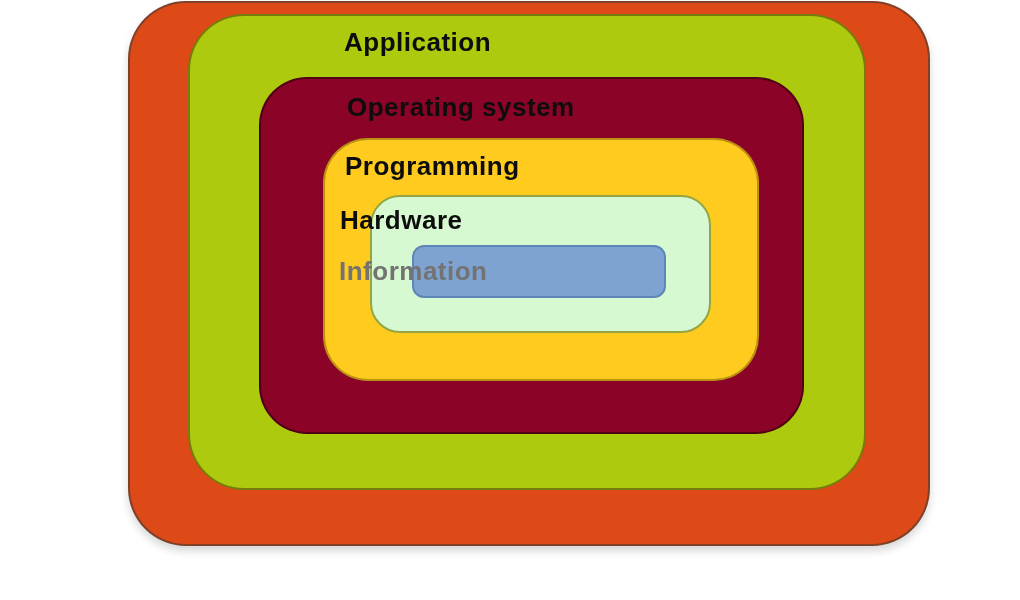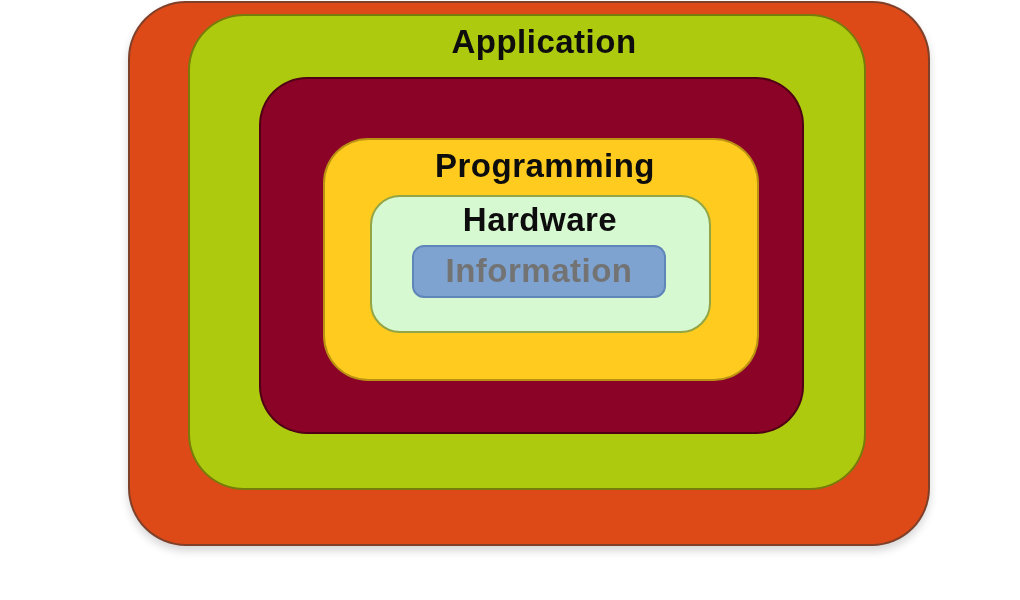--- a/index.html
+++ b/index.html
@@ -47,23 +47,23 @@
     border: 2px solid #93a545;
   }
   .layer-information {
     left: 412px; top: 245px; width: 254px; height: 53px;
     border-radius: 12px;
     border: 2px solid #5f86b8;
   }
   .layer-label {
     position: absolute;
     width: 400px;
-    text-align: center;
+    text-align: left;
     font-weight: bold;
-    font-size: 33px;
+    font-size: 26px;
     line-height: 30px;
     color: #0d0d0d;
     letter-spacing: 0.5px;
     white-space: nowrap;
   }
   .label-application       { left: 344px; top: 27px; }
   .label-operating-system  { left: 347px; top: 92px; }
   .label-programming       { left: 345px; top: 151px; }
   .label-hardware          { left: 340px; top: 205px; }
   .label-information       { left: 339px; top: 256px; color: #737373; }
@@ -80,20 +80,21 @@
   <div class="layer layer-operating-system" style="background-color: rgb(139, 3, 39);"></div>
 
   <div class="layer layer-programming" style="background-color: rgb(254, 203, 30);"></div>
 
   <div class="layer layer-hardware" style="background-color: rgb(215, 249, 209);"></div>
 
   <div class="layer layer-information" style="background-color: rgb(126, 163, 209);"></div>
 
   <div class="layer-label label-application">Application</div>
 
+  <div class="layer-label label-operating-system">Operating system</div>
 
   <div class="layer-label label-programming">Programming</div>
 
   <div class="layer-label label-hardware">Hardware</div>
 
   <div class="layer-label label-information">Information</div>
 
 </div>
 
 </body></html>

